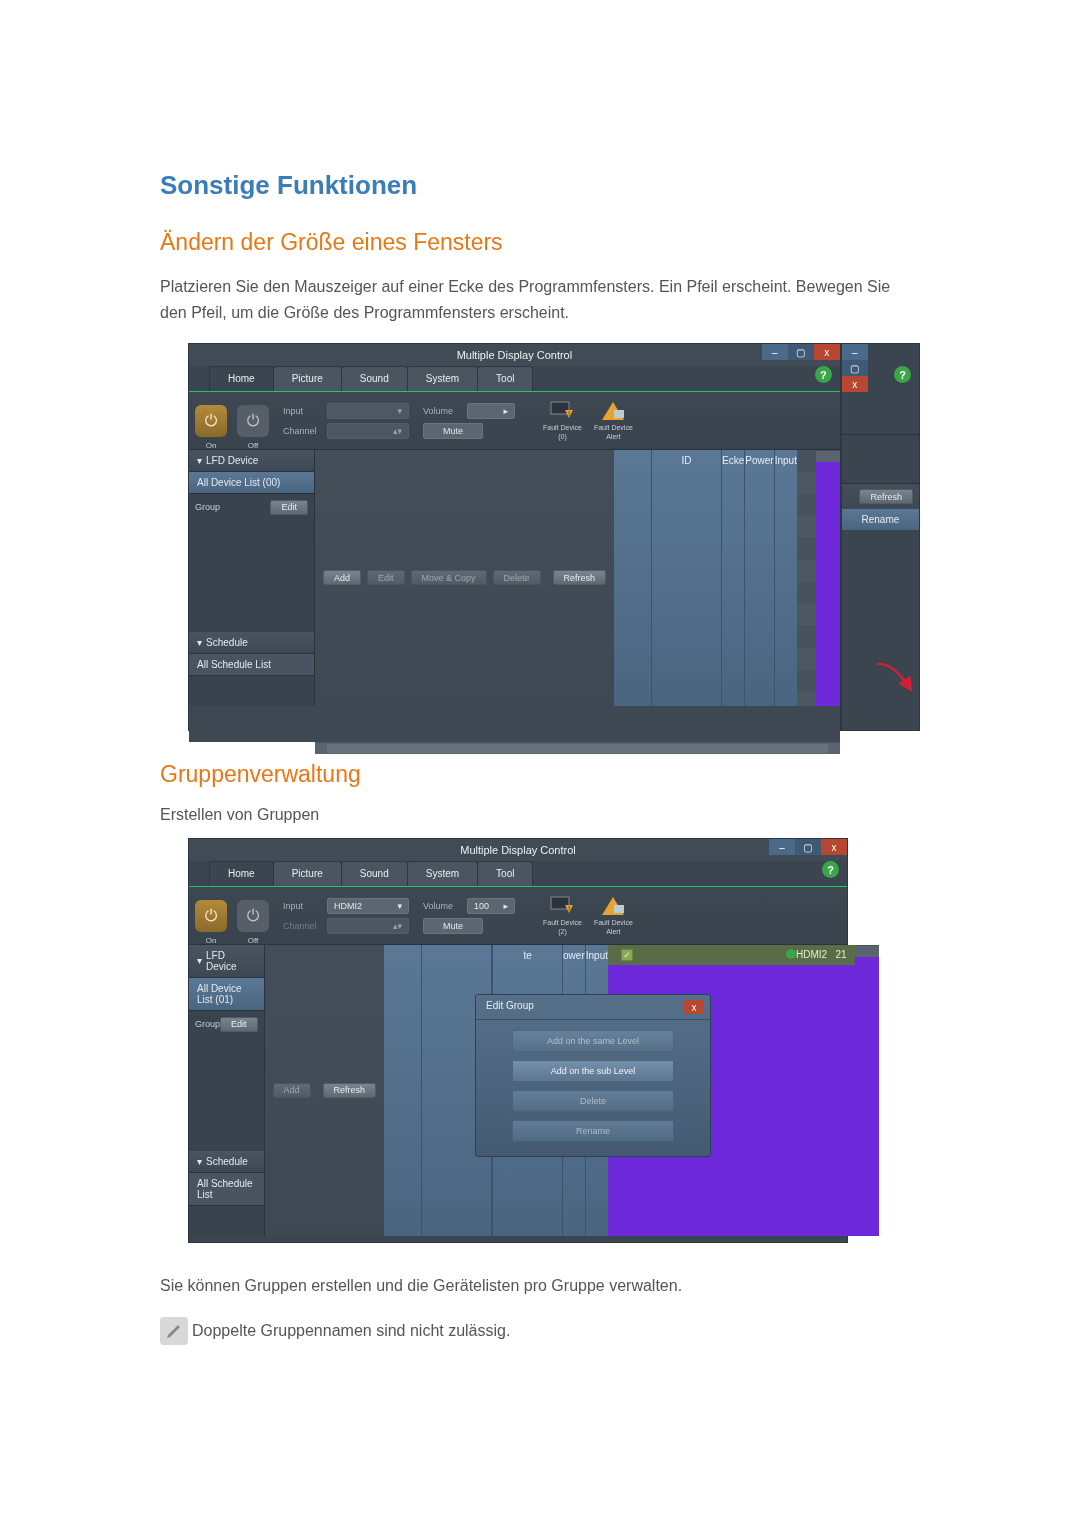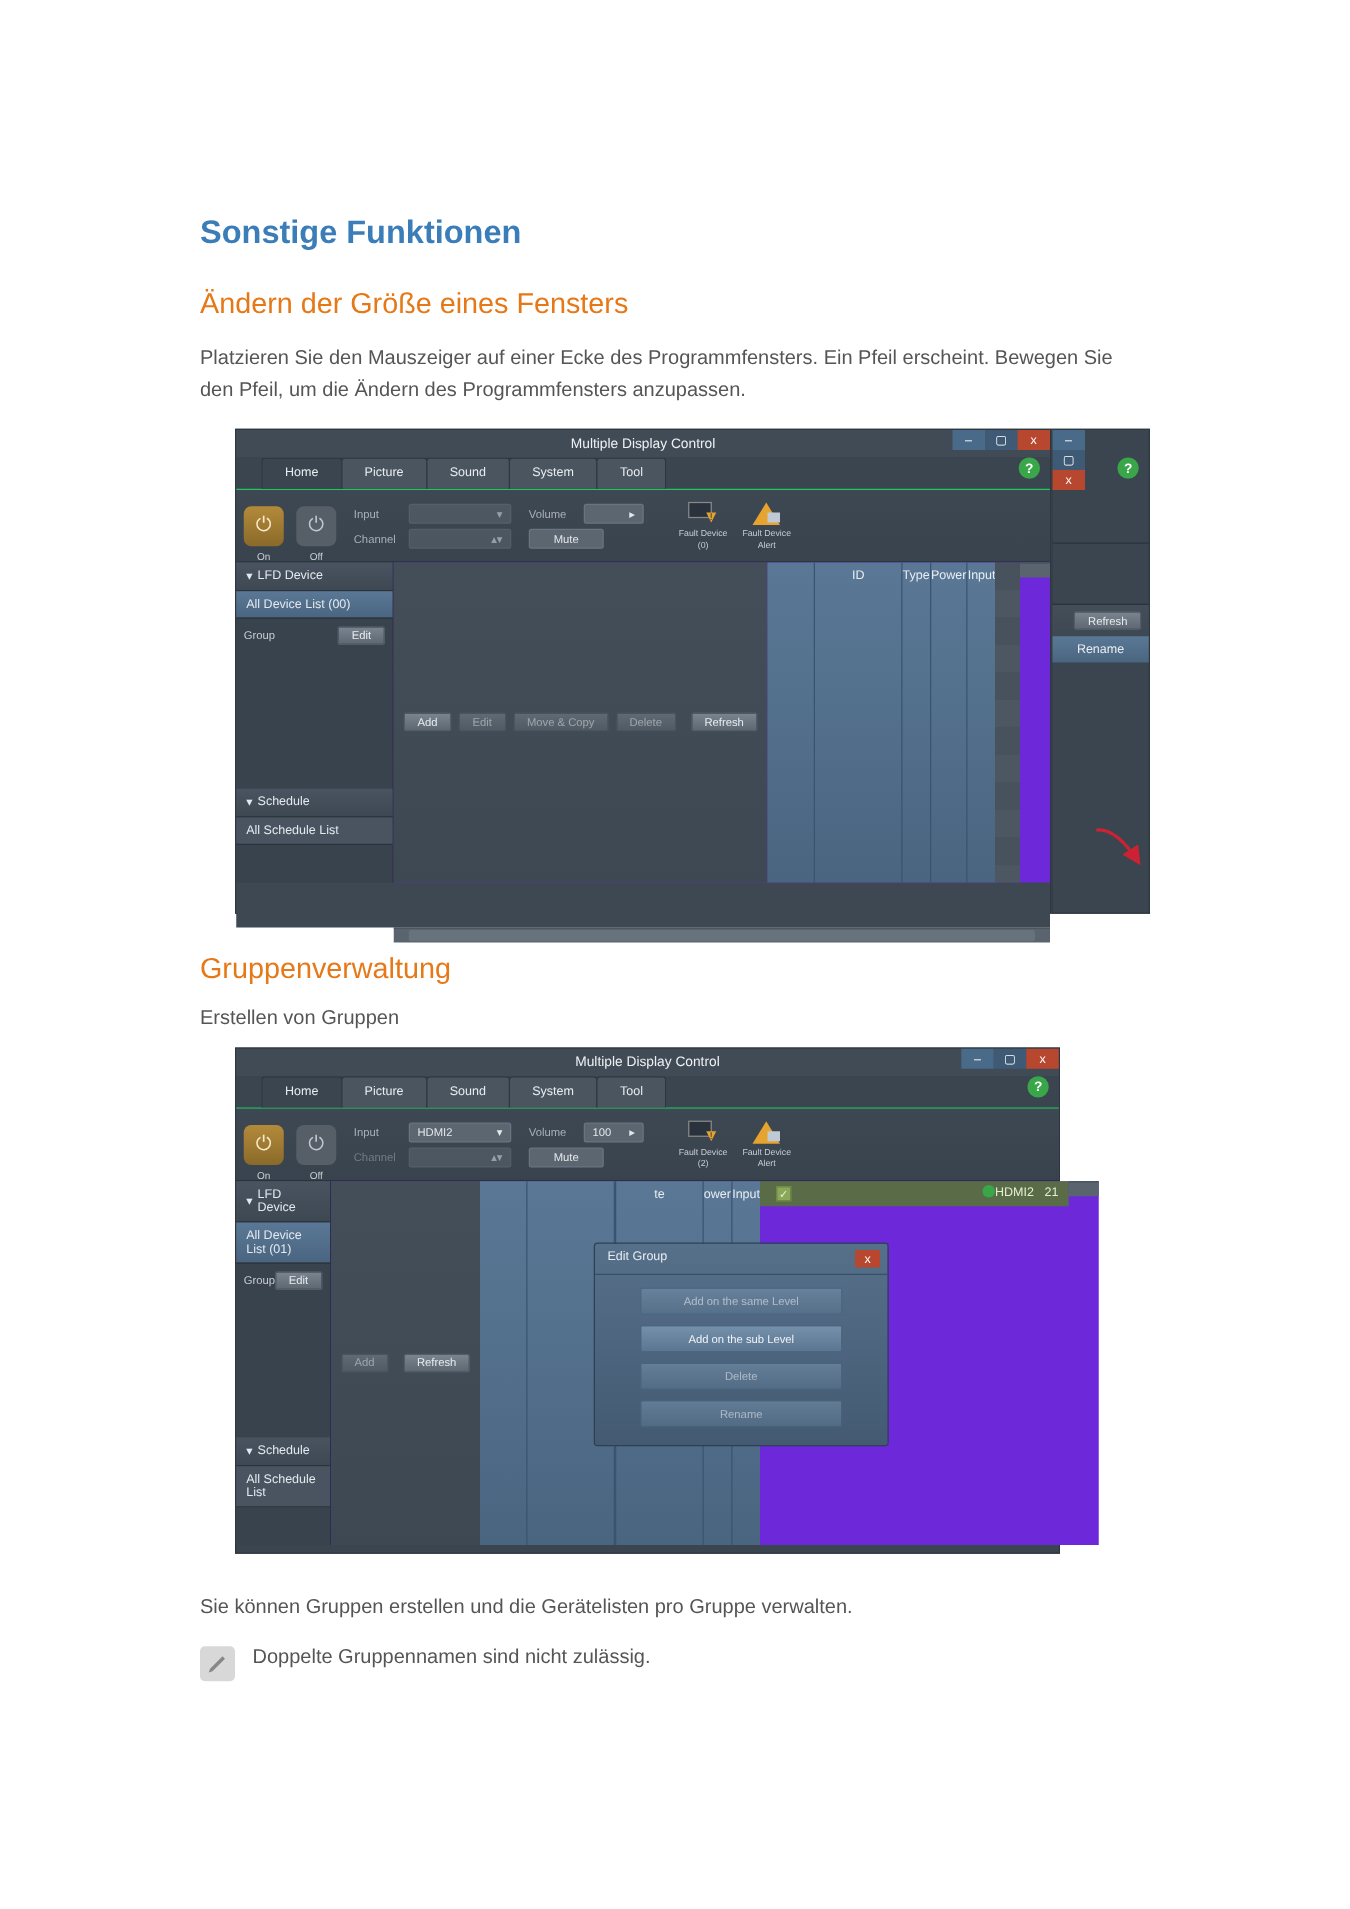--- a/index.html
+++ b/index.html
@@ -36,22 +36,22 @@
       color: #555;
       font-size: 16px;
       font-weight: normal;
       margin-bottom: 14px;
     }
     .screenshot {
       margin-bottom: 30px;
     }
     .note-row {
       display: flex;
-      align-items: flex-start;
-      gap: 14px;
+      align-items: center;
+      gap: 4px;
       margin-top: 18px;
     }
     .note-icon {
       width: 28px;
       height: 28px;
       background: #d8d8d8;
       border-radius: 4px;
       display: flex;
       align-items: center;
       justify-content: center;
@@ -463,21 +463,21 @@
       display: inline-block;
     }
   </style>
 </head>
 <body>
 
 <h1 class="heading-1">Sonstige Funktionen</h1>
 
 <h2 class="heading-2">Ändern der Größe eines Fensters</h2>
 
-<p class="body-text">Platzieren Sie den Mauszeiger auf einer Ecke des Programmfensters. Ein Pfeil erscheint. Bewegen Sie den Pfeil, um die Ändern des Programmfensters anzupassen.</p>
+<p class="body-text">Platzieren Sie den Mauszeiger auf einer Ecke des Programmfensters. Ein Pfeil erscheint. Bewegen Sie den Pfeil, um die Größe des Programmfensters erscheint.</p>
 
 <div class="screenshot">
   <div class="w1-container">
     <div class="app-window w1">
       <div class="win-controls">
         <div class="wc-btn wc-min">–</div>
         <div class="wc-btn wc-max">▢</div>
         <div class="wc-btn wc-close">x</div>
       </div>
       <div class="help-badge">?</div>
@@ -571,21 +571,21 @@
             <div class="small-btn">Add</div>
             <div class="small-btn dim">Edit</div>
             <div class="small-btn dim">Move &amp; Copy</div>
             <div class="small-btn dim">Delete</div>
             <div class="spacer"></div>
             <div class="small-btn">Refresh</div>
           </div>
           <div class="table-header">
             <div class="th th1"></div>
             <div class="th th2">ID</div>
-            <div class="th th3">Type</div>
+            <div class="th th3">Ecke</div>
             <div class="th th4">Power</div>
             <div class="th th5">Input</div>
           </div>
           <div class="table-body"></div>
           <div class="bottom-scroll">
               <div class="track"></div>
             </div>
         </div>
       </div>
       <div class="bottom-blank"></div>

